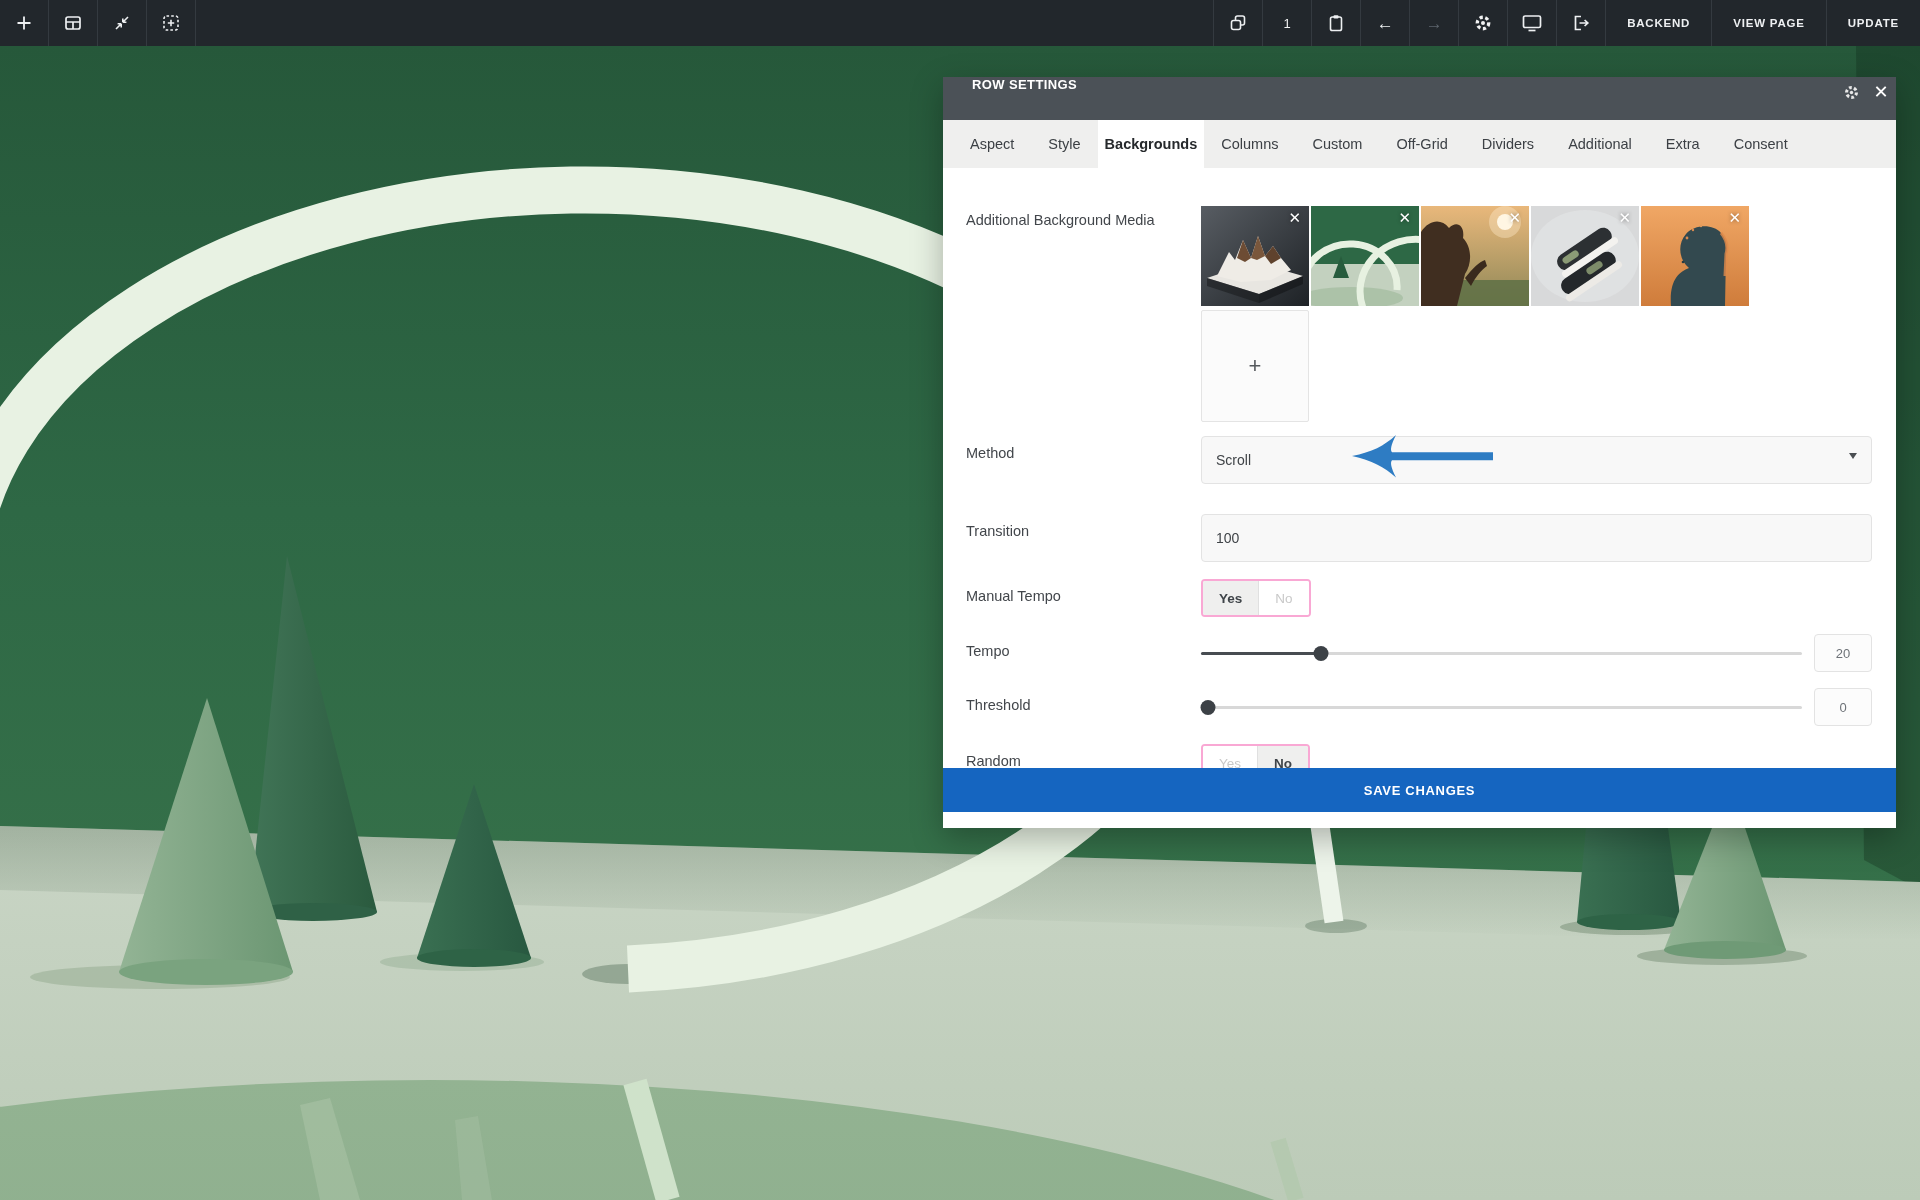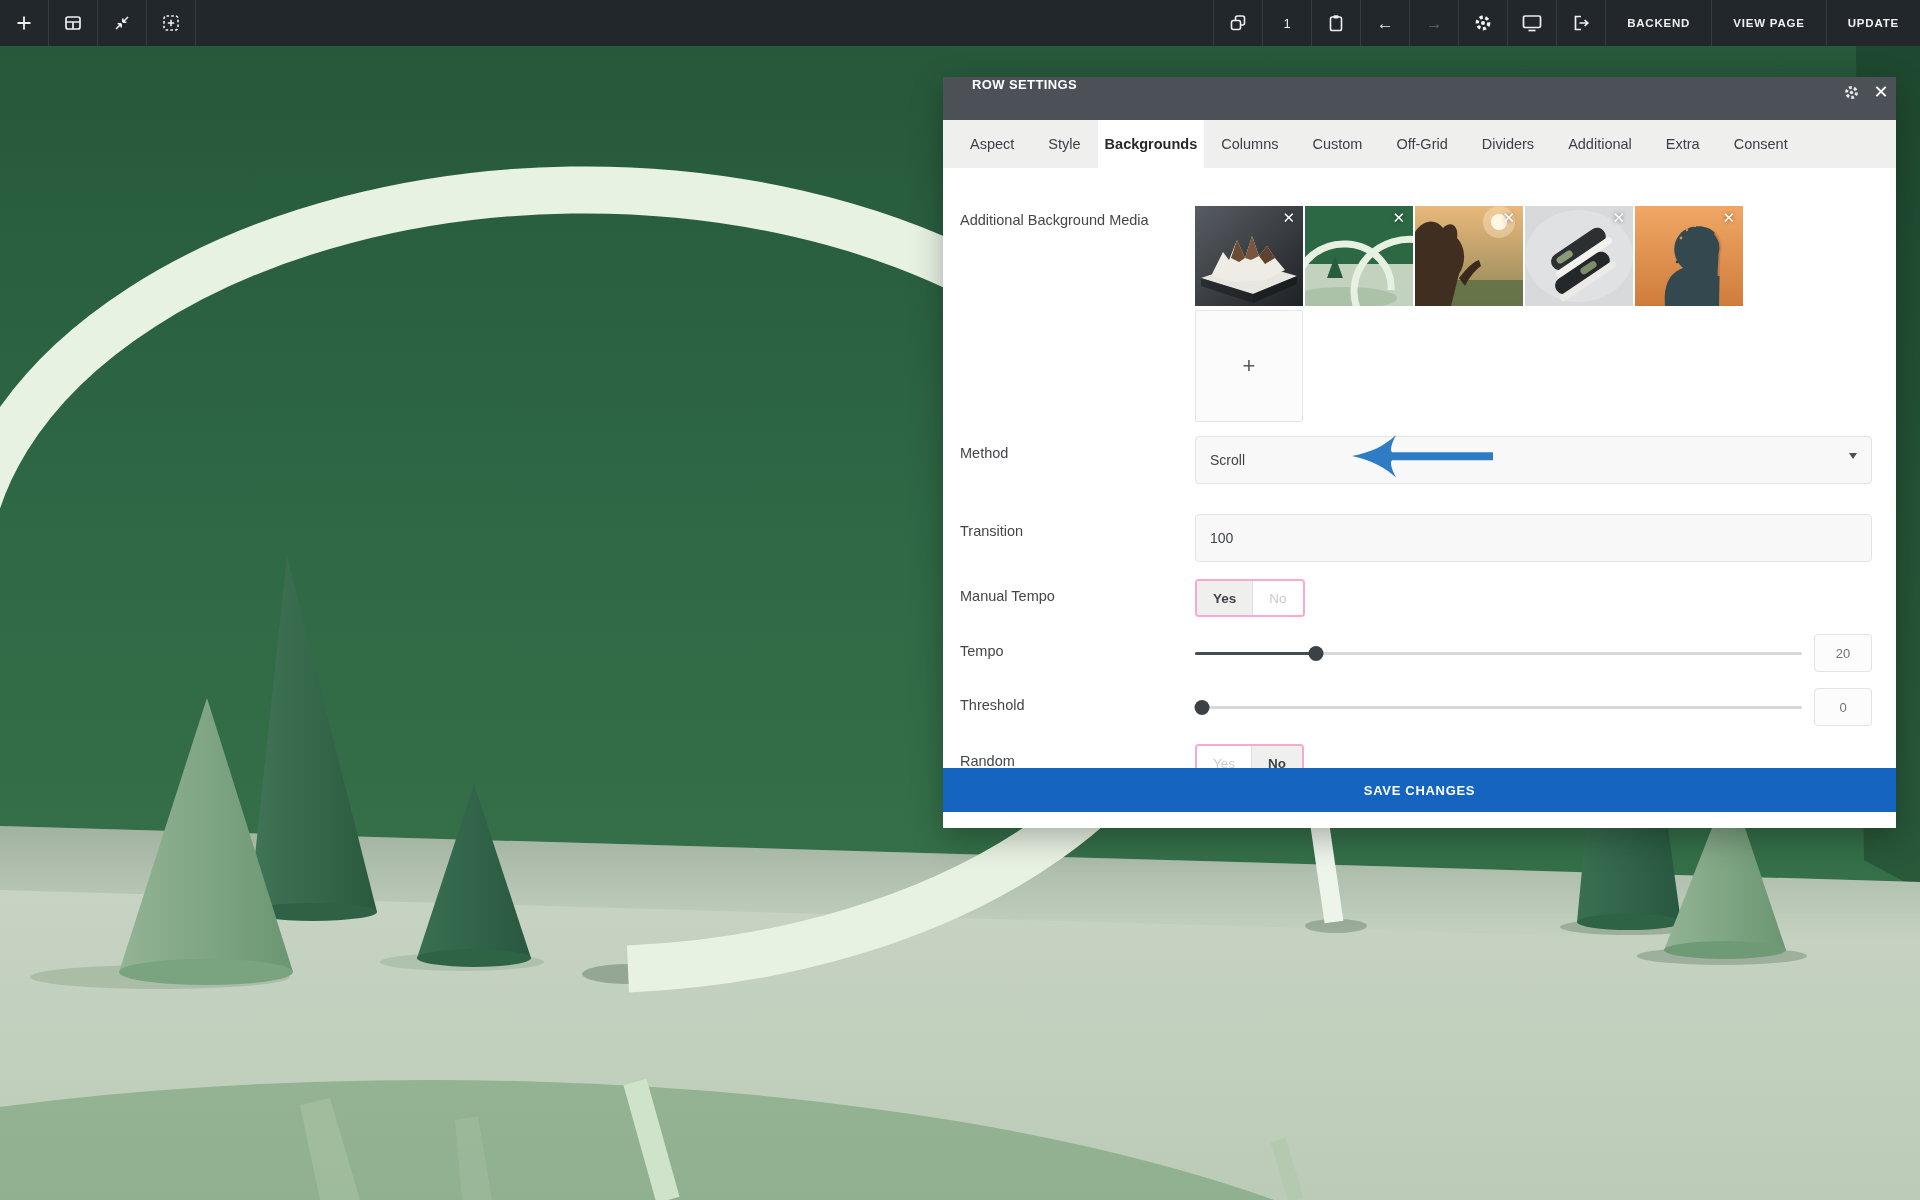--- a/index.html
+++ b/index.html
@@ -34,21 +34,21 @@
   .modal-title { color:#fff; font-size:13px; font-weight:bold; letter-spacing:.4px; flex:1; }
   .hdr-btn { display:flex; align-items:center; justify-content:center; width:30px; height:30px; cursor:pointer; }
   .hdr-close { color:#fff; font-size:18px; font-weight:300; }
 
   .tabs { height:48px; background:#efefee; display:flex; align-items:stretch; padding:0 10px; }
   .tab { display:flex; align-items:center; padding:4px 17px; font-size:14.5px; color:#3c4045;
          cursor:pointer; white-space:nowrap; }
   .tab.active { background:#ffffff; font-weight:bold; color:#26292c; padding:0 7px; }
 
   .modal-body { position:absolute; left:0; right:0; top:91px; bottom:44px;
-                padding:38px 24px 0 17px; overflow:hidden; background:#fff; }
+                padding:38px 24px 0 23px; overflow:hidden; background:#fff; }
   .row { display:flex; margin-bottom:17px; }
   .row-label { width:235px; flex:0 0 235px; font-size:14.5px; color:#42464b; padding-top:9px; }
   .row-control { flex:1; position:relative; }
 
   .media-row { margin-bottom:14px; }
   .media-row .row-label { padding-top:6px; }
   .thumb-grid { display:flex; gap:2px; }
   .thumb { position:relative; width:108px; height:100px; overflow:hidden; cursor:pointer; background:#ddd; }
   .thumb svg { display:block; width:108px; height:100px; }
   .thumb-x { position:absolute; top:4px; right:8px; color:#fff; font-size:15px; font-weight:300;

